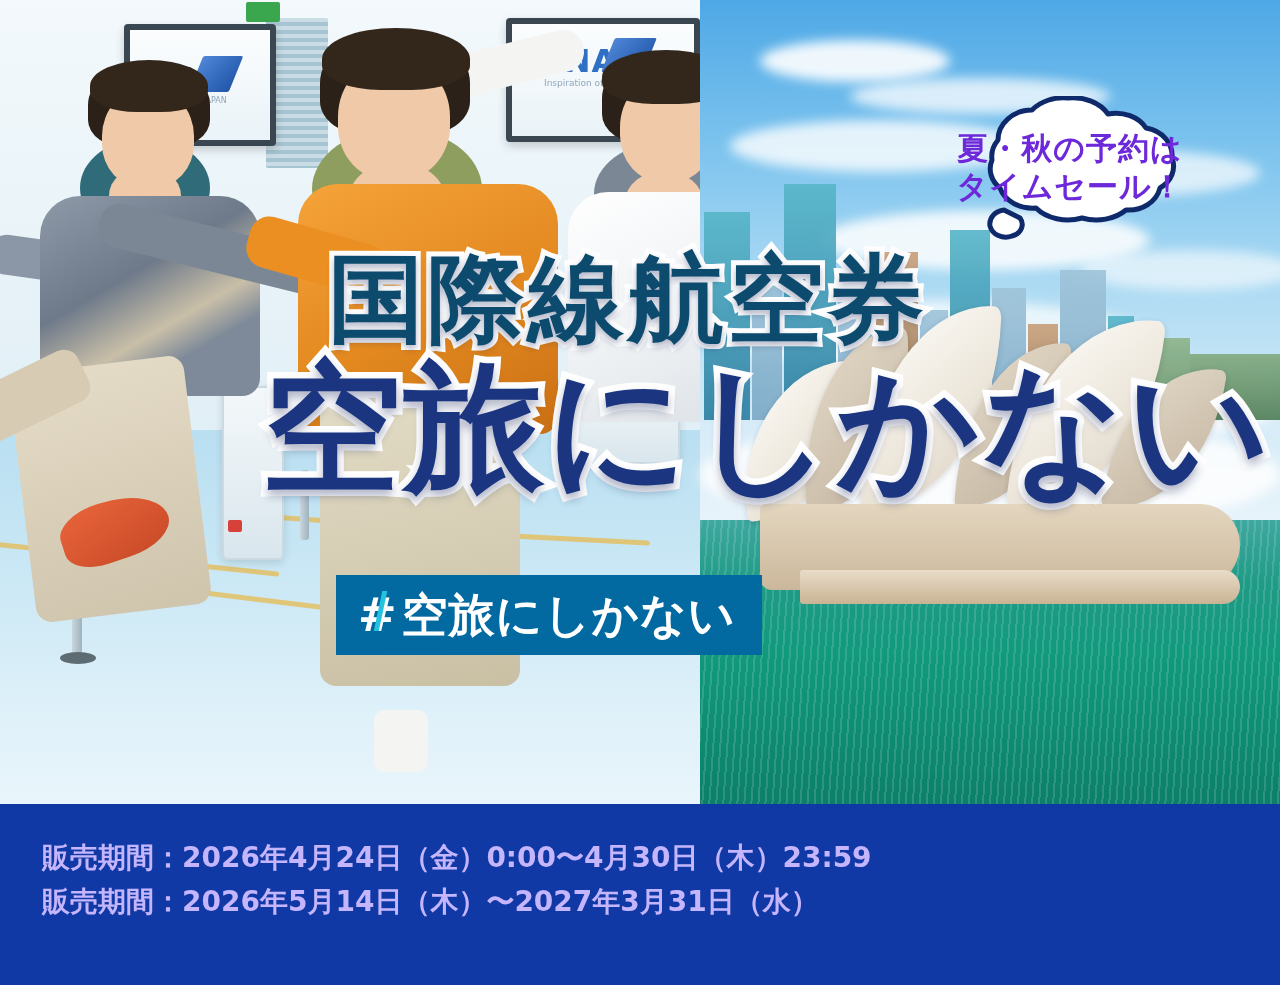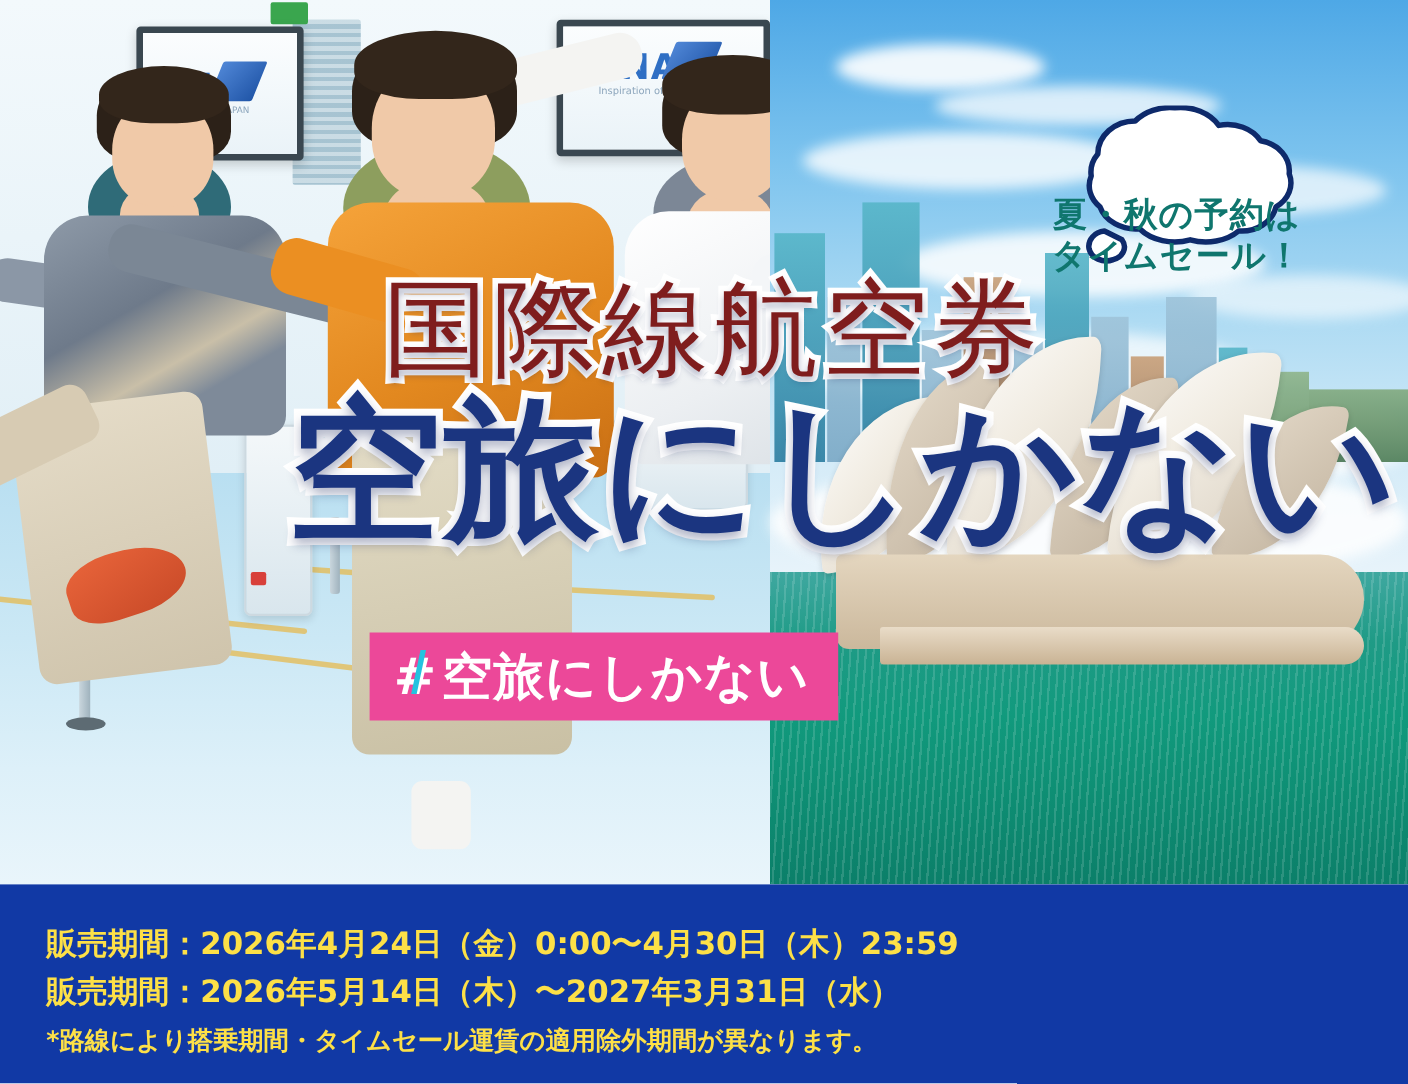--- a/index.html
+++ b/index.html
@@ -79,52 +79,52 @@
   .pillow{position:absolute;border-radius:50%;}
   .pillow:after{content:"";position:absolute;left:22%;top:28%;width:56%;height:60%;
     background:#f0c9a8;border-radius:50%;}
   .body{position:absolute;border-radius:40px 40px 18px 18px;}
   .arm{position:absolute;border-radius:20px;}
   .pants{position:absolute;border-radius:16px;}
   .shoe{position:absolute;border-radius:40% 55% 45% 35%;}
   .sock{position:absolute;background:#f4f4f2;border-radius:10px;}
 
   
-  .title-jp{position:absolute;left:348px;top:236px;z-index:30;
-    font-size:96px;font-weight:normal;letter-spacing:4px;color:#7f1d1d;
+  .title-jp{position:absolute;left:328px;top:236px;z-index:30;
+    font-size:96px;font-weight:bold;letter-spacing:4px;color:#0c4a6e;
     font-family:"DejaVu Sans","Liberation Sans",sans-serif;
     -webkit-text-stroke:10px #ffffff;paint-order:stroke fill;
     text-shadow:0 4px 7px rgba(20,35,90,.35);white-space:nowrap;}
 
   .title-sale{position:absolute;left:262px;top:358px;z-index:30;
     font-size:140px;font-weight:bold;letter-spacing:2px;color:#1b3580;
     font-family:"DejaVu Sans","Liberation Sans",sans-serif;
     -webkit-text-stroke:13px #ffffff;paint-order:stroke fill;
     text-shadow:0 6px 10px rgba(20,35,90,.35);white-space:nowrap;line-height:1;}
 
   
-  .tag{position:absolute;z-index:32;background:#ec4899;color:#fff;
+  .tag{position:absolute;z-index:32;background:#0369a1;color:#fff;
     font-size:46px;font-weight:bold;letter-spacing:1px;white-space:nowrap;
     font-family:"DejaVu Sans","Liberation Sans",sans-serif;}
   .tag1{left:336px;top:575px;padding:10px 26px 8px 22px;}
   .tag2{left:360px;top:637px;padding:10px 26px 12px 22px;}
   .hashmark{position:relative;display:inline-block;color:#fff;margin-right:4px;}
   .hashmark:after{content:"";position:absolute;left:.44em;top:.06em;width:5px;height:.88em;
     background:#23c3e0;transform:skewX(-12deg);}
 
   
   .bubble{position:absolute;left:920px;top:96px;width:300px;height:156px;z-index:34;}
   .bubble svg{position:absolute;left:0;top:0;}
   .bubble-text{position:absolute;left:0;top:34px;width:300px;text-align:center;
-    color:#0f766e;font-size:31px;font-weight:bold;line-height:1.22;letter-spacing:1px;
-    font-family:"DejaVu Sans","Liberation Sans",sans-serif;margin-top:47px;}
+    color:#6d28d9;font-size:31px;font-weight:bold;line-height:1.22;letter-spacing:1px;
+    font-family:"DejaVu Sans","Liberation Sans",sans-serif;}
 
   
   .footer{position:absolute;left:0;top:804px;width:1280px;height:181px;background:#1139a5;}
-  .f-line{position:absolute;left:42px;color:#fde047;font-weight:bold;letter-spacing:0px;
+  .f-line{position:absolute;left:42px;color:#c4b5fd;font-weight:bold;letter-spacing:0px;
     font-family:"DejaVu Sans","Liberation Sans",sans-serif;white-space:nowrap;}
   .f1{top:35px;font-size:28px;}
   .f2{top:79px;font-size:28px;}
   .f3{top:127px;font-size:23px;}
 </style>
 </head>
 <body>
 
 <div class="page">
 
@@ -257,16 +257,15 @@
       <div class="bubble-text">
         <div>夏・秋の予約は</div>
         <div>タイムセール！</div>
       </div>
     </div>
   </div>
 
   <div class="footer">
     <div class="f-line f1">販売期間：2026年4月24日（金）0:00〜4月30日（木）23:59</div>
     <div class="f-line f2">販売期間：2026年5月14日（木）〜2027年3月31日（水）</div>
-    <div class="f-line f3">*路線により搭乗期間・タイムセール運賃の適用除外期間が異なります。</div>
   </div>
 
 </div>
 
 </body></html>

